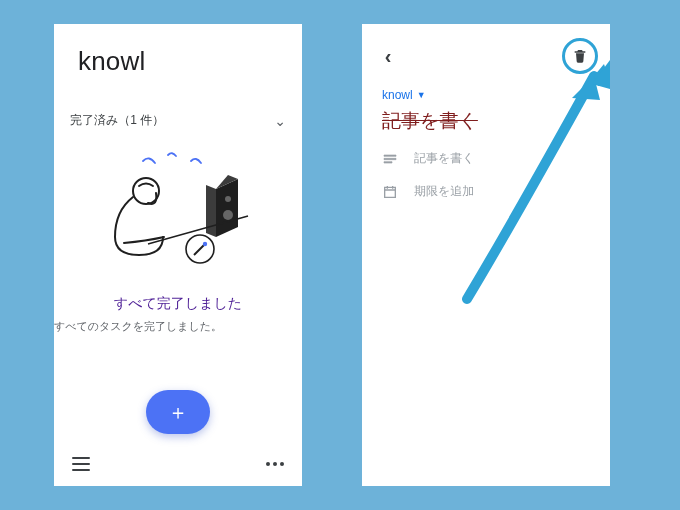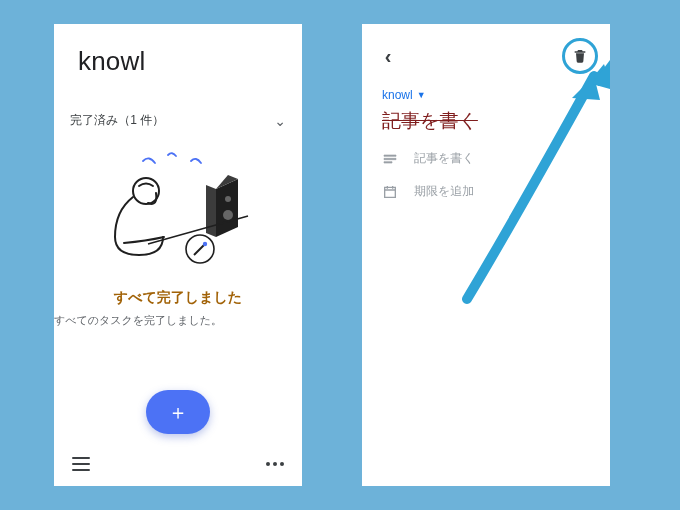--- a/index.html
+++ b/index.html
@@ -47,22 +47,22 @@
     width: 180px;
     height: 140px;
     position: relative;
   }
   
   .illustration svg { width:100%; height:100%; display:block; }
 
   .empty-title {
     text-align: center;
     font-size: 14px;
-    color: #a16207;
-    font-weight: bold;
+    color: #4c1d95;
+    margin-top: 6px;
   }
   .empty-sub {
     text-align: left;
     font-size: 11px;
     color: #5f6368;
     margin-top: 6px;
   }
 
   .fab {
     position: absolute;

